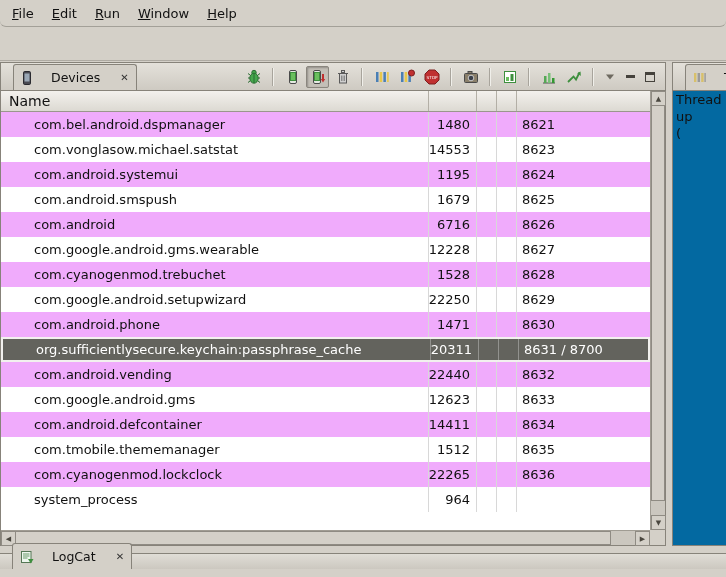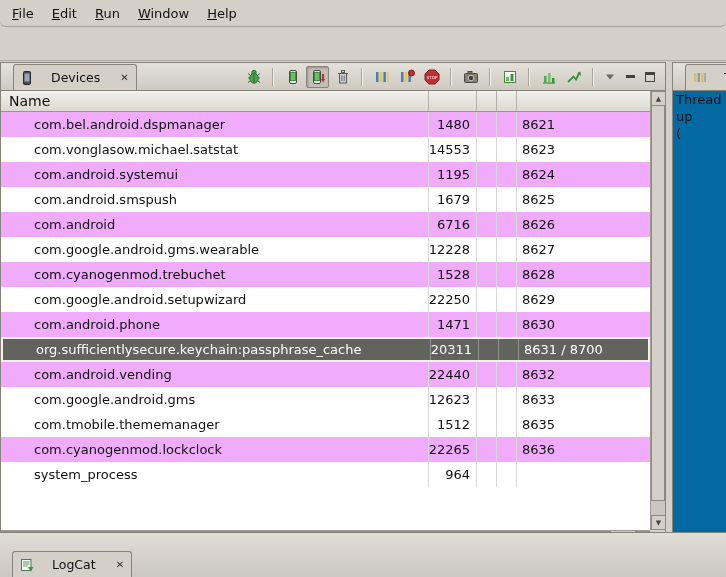--- a/index.html
+++ b/index.html
@@ -61,21 +61,21 @@
   .scroll-btn { width:15px; height:15px; flex:0 0 15px; background:#d4d0c8; border:1px solid #8f8b83; display:flex; align-items:center; justify-content:center; font-size:7px; color:#4a473f; }
   .vthumb { flex:1; background:#d4d0c8; border:1px solid #8f8b83; border-top:none; }
   .vtrack { height:14px; }
   .hthumb { flex:1; background:#d4d0c8; border:1px solid #8f8b83; border-left:none; }
   .htrack { width:24px; }
 
   
   .right-content { flex:1; background:#0369a1; padding:0 3px; font-size:13px; line-height:17px; }
 
   
-  .bottom-bar { position:absolute; left:0; right:0; bottom:0; height:45px; border-top:1px solid #87837a; background:linear-gradient(#e0ddd6,#ccc8c0); display:flex; align-items:flex-end; }
+  .bottom-bar { position:absolute; left:0; right:0; bottom:8px; height:16px; border-top:1px solid #87837a; background:linear-gradient(#e0ddd6,#ccc8c0); display:flex; align-items:flex-end; }
 </style>
 </head>
 <body>
 
 <div class="window">
 
   <div class="menubar">
     <div class="menu-item">File</div>
     <div class="menu-item">Edit</div>
     <div class="menu-item">Run</div>
@@ -294,20 +294,27 @@
                 <div class="cell cell-b1"></div>
                 <div class="cell cell-b2"></div>
                 <div class="cell cell-port">8632</div>
               </div>
               <div class="row plain">
                 <div class="cell cell-name">com.google.android.gms</div>
                 <div class="cell cell-pid">12623</div>
                 <div class="cell cell-b1"></div>
                 <div class="cell cell-b2"></div>
                 <div class="cell cell-port">8633</div>
+              </div>
+              <div class="row alt">
+                <div class="cell cell-name">com.android.defcontainer</div>
+                <div class="cell cell-pid">14411</div>
+                <div class="cell cell-b1"></div>
+                <div class="cell cell-b2"></div>
+                <div class="cell cell-port">8634</div>
               </div>
               <div class="row plain">
                 <div class="cell cell-name">com.tmobile.thememanager</div>
                 <div class="cell cell-pid">1512</div>
                 <div class="cell cell-b1"></div>
                 <div class="cell cell-b2"></div>
                 <div class="cell cell-port">8635</div>
               </div>
               <div class="row alt">
                 <div class="cell cell-name">com.cyanogenmod.lockclock</div>

